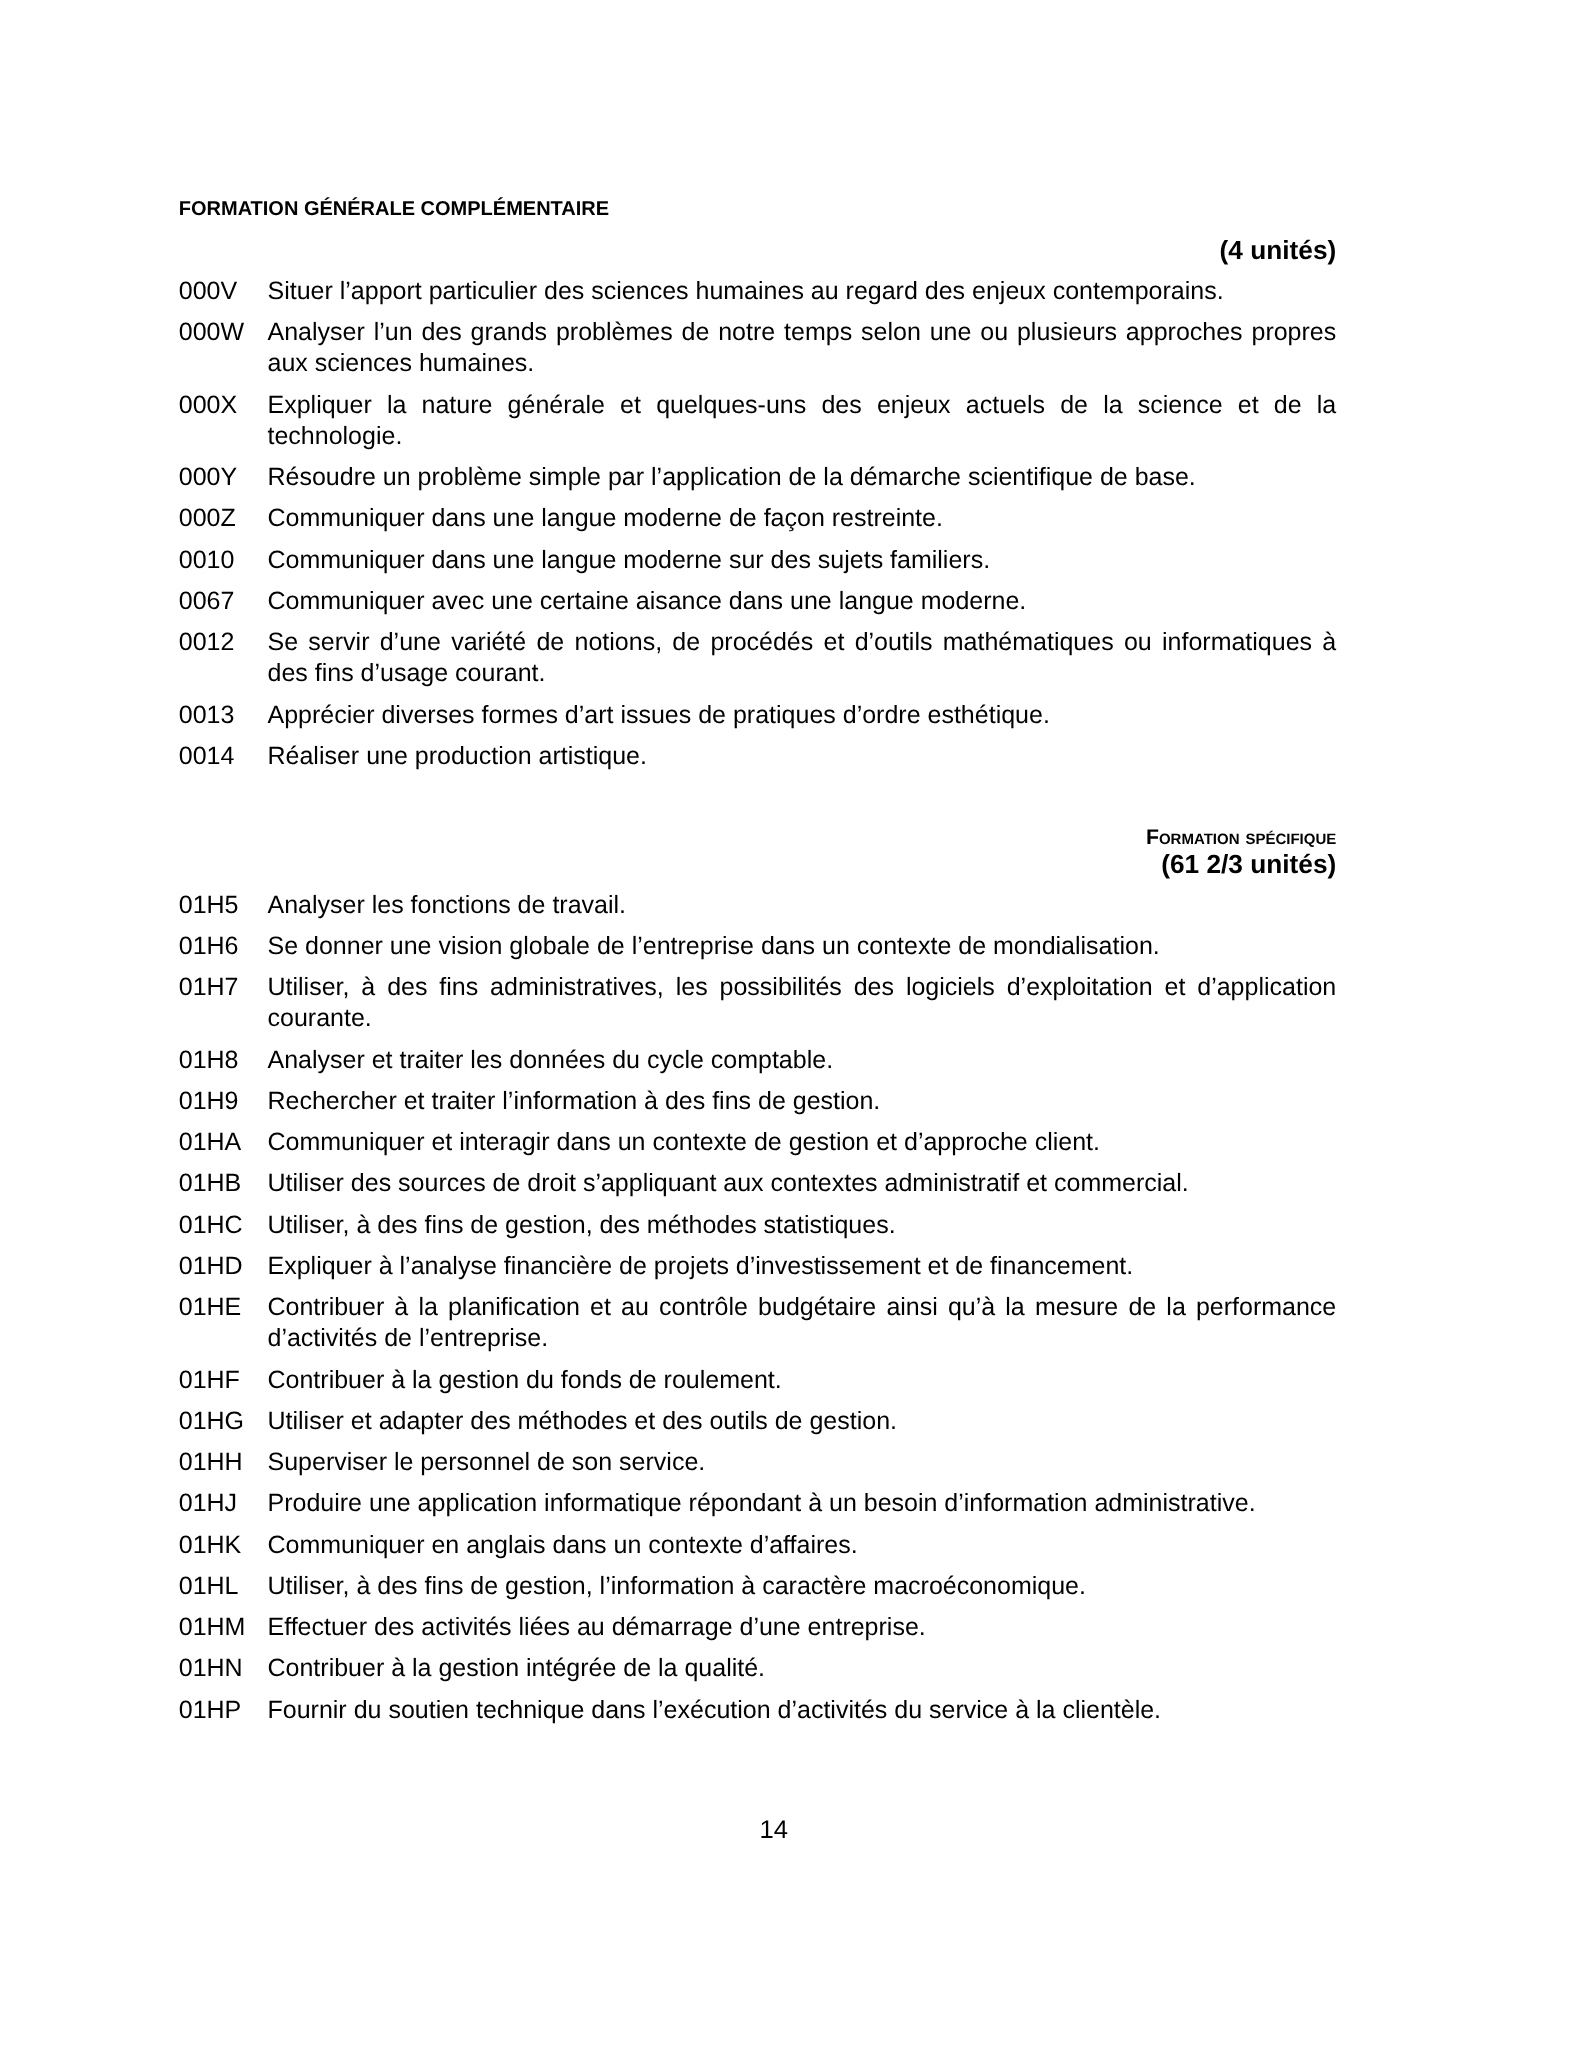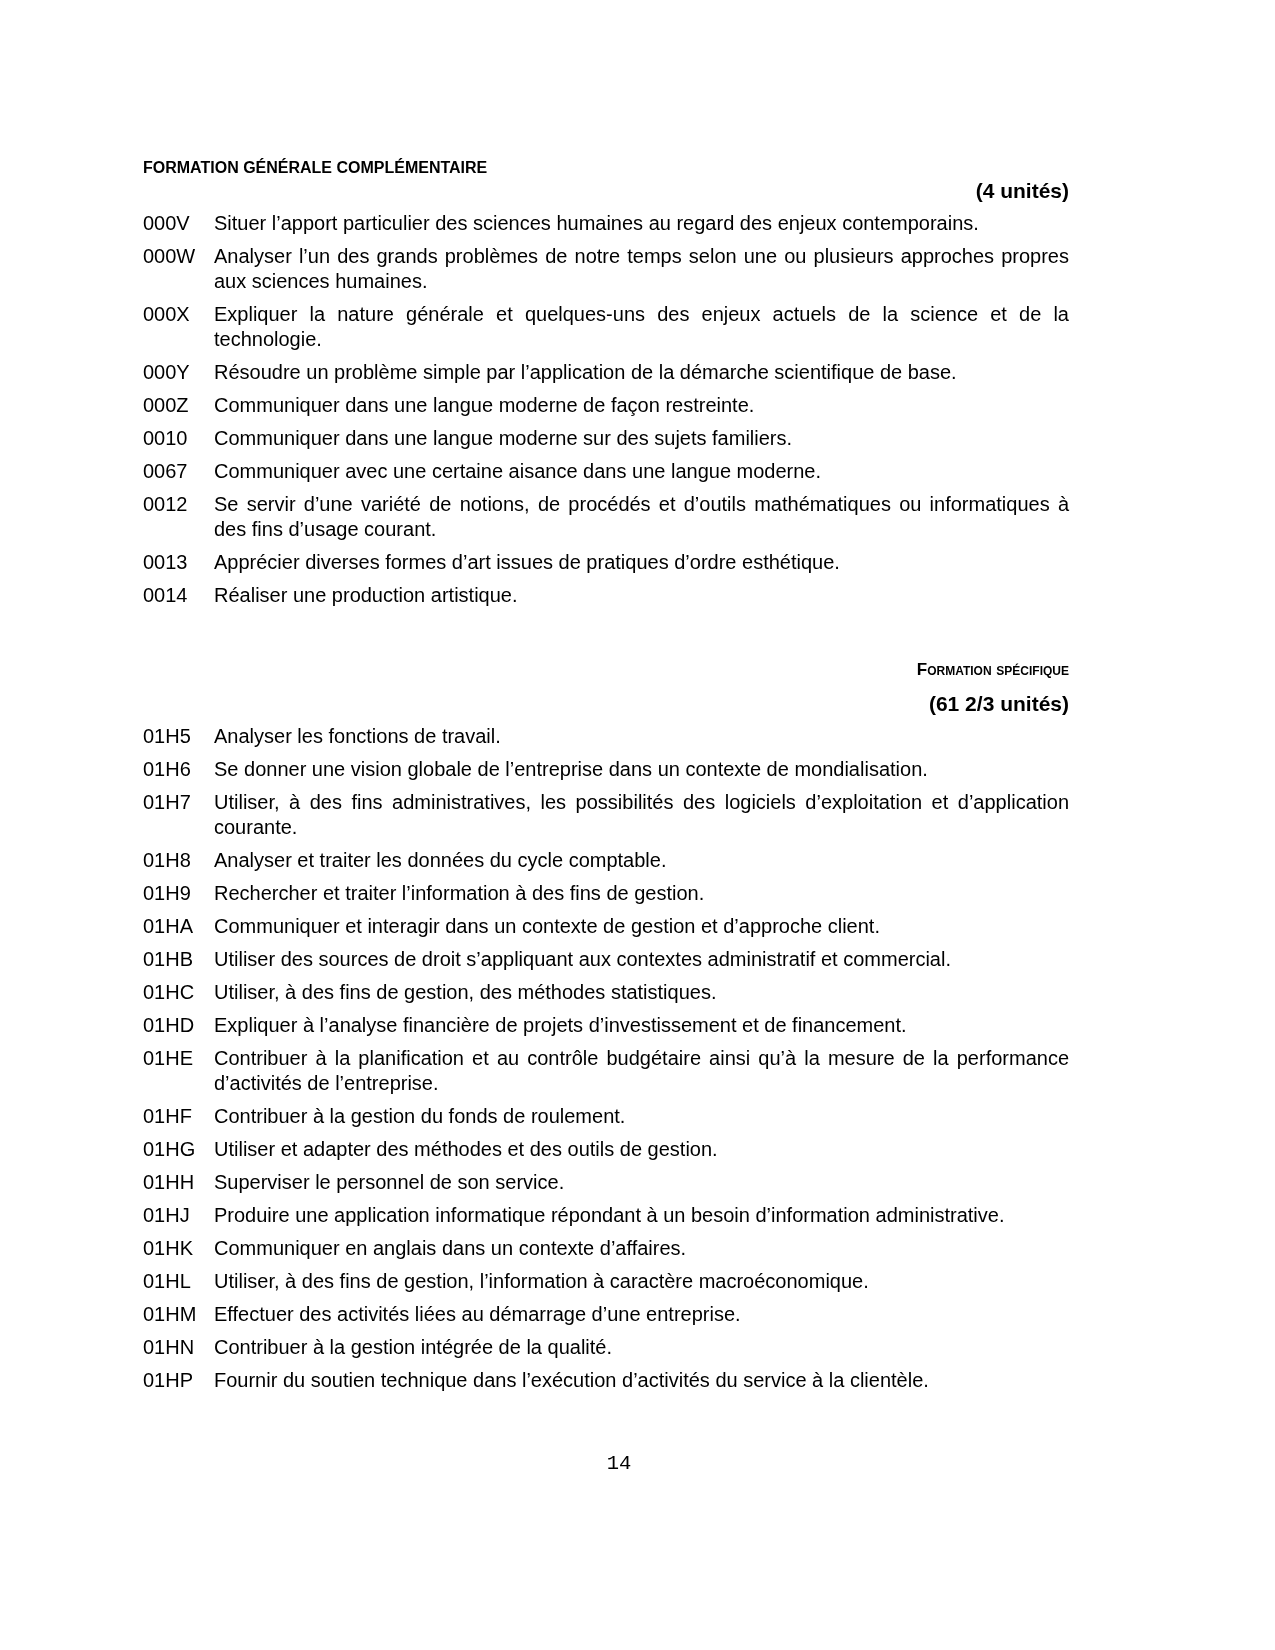--- a/index.html
+++ b/index.html
@@ -16,30 +16,30 @@
     font-weight: bold; font-size: 21px; text-align: right; margin: 0;
   }
   .item {
     display: flex; font-family: Liberation Sans, sans-serif; font-size: 20px;
     line-height: 25px; margin: 0 0 8px 0;
   }
   .code { width: 71px; flex: 0 0 71px; }
   .desc { flex: 1; text-align: justify; }
   .footer {
     position: absolute; top: 1452px; left: 0; width: 1238px; text-align: center;
-    font-family: Liberation Mono, monospace; font-size: 20.5px;
+    font-family: Liberation Sans, sans-serif; font-size: 20.5px;
   }
 </style>
 </head>
 <body>
 
 <div class="page">
   <div style="position:absolute; top:159px; width:926px;">
     <h2 class="section-title">FORMATION GÉNÉRALE COMPLÉMENTAIRE</h2>
-    <p class="units" style="margin-top:2px;">(4 unités)</p>
+    <p class="units" style="margin-top:12px;">(4 unités)</p>
     <div id="list0" style="margin-top:8px;">
         <div class="item">
           <span class="code">000V</span>
           <span class="desc">Situer l’apport particulier des sciences humaines au regard des enjeux contemporains.</span>
         </div>
         <div class="item">
           <span class="code">000W</span>
           <span class="desc">Analyser l’un des grands problèmes de notre temps selon une ou plusieurs approches propres aux sciences humaines.</span>
         </div>
         <div class="item">
@@ -71,21 +71,21 @@
           <span class="desc">Apprécier diverses formes d’art issues de pratiques d’ordre esthétique.</span>
         </div>
         <div class="item">
           <span class="code">0014</span>
           <span class="desc">Réaliser une production artistique.</span>
         </div>
       </div>
   </div>
   <div style="position:absolute; top:660px; width:926px;">
     <h2 class="section-title smallcaps">Formation spécifique</h2>
-    <p class="units" style="margin-top:12px;">(61 2/3 unités)</p>
+    <p class="units" style="">(61 2/3 unités)</p>
     <div id="list1" style="margin-top:8px;">
         <div class="item">
           <span class="code">01H5</span>
           <span class="desc">Analyser les fonctions de travail.</span>
         </div>
         <div class="item">
           <span class="code">01H6</span>
           <span class="desc">Se donner une vision globale de l’entreprise dans un contexte de mondialisation.</span>
         </div>
         <div class="item">

